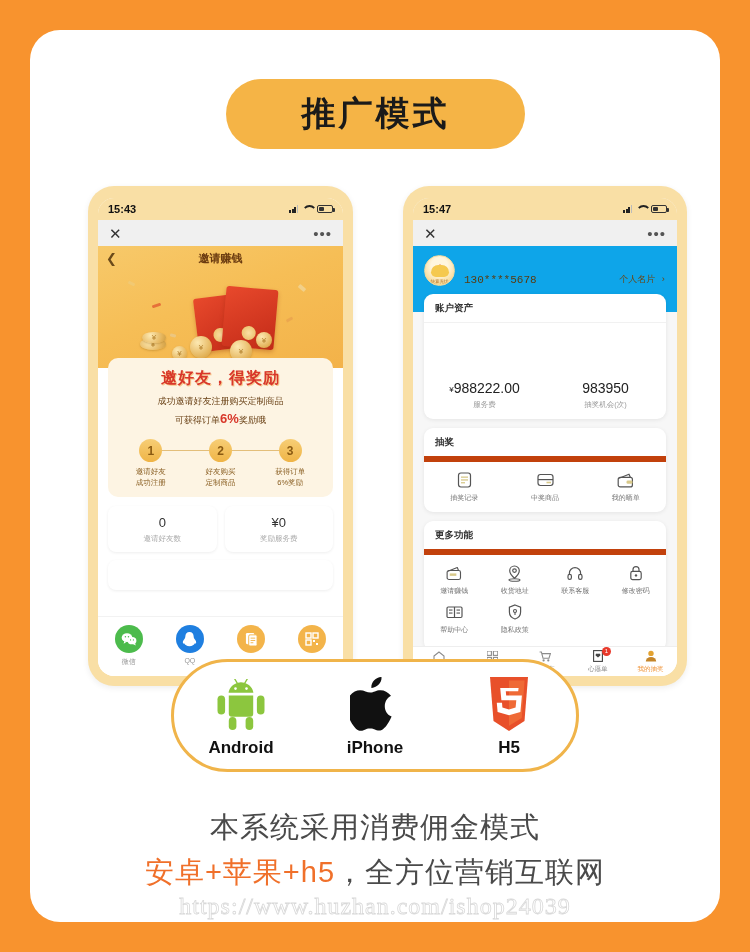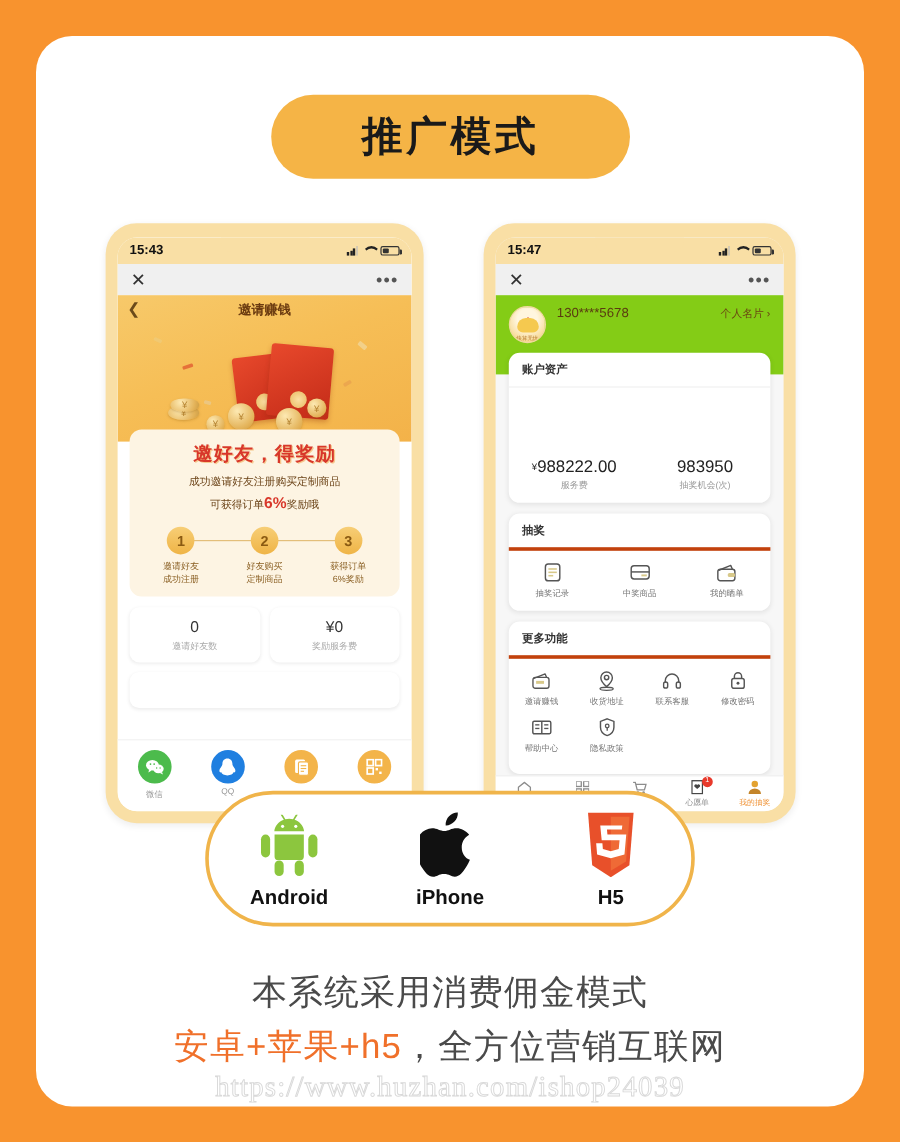--- a/index.html
+++ b/index.html
@@ -39,21 +39,21 @@
 
   
   .phone {
     position: absolute;
     background: #F9DFA5;
     border-radius: 26px;
     overflow: hidden;
     box-shadow: 0 2px 6px rgba(0,0,0,0.07);
   }
   .phone-left  { left: 88px;  top: 186px; width: 265px; height: 500px; }
-  .phone-right { left: 403px; top: 186px; width: 260px; height: 500px; }
+  .phone-right { left: 403px; top: 186px; width: 284px; height: 500px; }
 
   .phone-inner {
     position: absolute;
     left: 10px; top: 12px; right: 10px; bottom: 10px;
     background: #FFFFFF;
     border-radius: 16px;
     overflow: hidden;
   }
 
   
@@ -189,22 +189,22 @@
     border-top: 1px solid #f2f2f2;
   }
   .share-item { width: 46px; text-align:center; }
   .share-circ { width: 28px; height: 28px; border-radius:50%;
                 margin: 0 auto 4px; display:flex; align-items:center;
                 justify-content:center; }
   .share-item .nm { font-size: 7px; color:#999; }
 
   
   .r-header {
-    background: #84cc16; padding: 9px 11px 26px;
-    display:flex; align-items:flex-start; gap: 9px; position: relative;
+    background: #0ea5e9; padding: 9px 11px 26px;
+    display:flex; align-items:flex-end; gap: 9px; position: relative; font-family: Liberation Mono, monospace;
   }
   .avatar {
     width: 31px; height: 31px; border-radius:50%;
     background: radial-gradient(circle at 50% 35%, #FFF6DF 35%, #F2C96B 100%);
     position: relative; overflow:hidden; flex: 0 0 auto;
     border: 1px solid #EFD9A0;
   }
   .avatar .chick {
     position:absolute; left:50%; top:52%; transform:translate(-50%,-50%);
     width:18px; height:12px; border-radius: 9px 9px 6px 6px;
@@ -235,21 +235,21 @@
   .asset .v { font-size: 14px; color:#222; }
   .asset .v .yen { font-size: 8px; vertical-align: 1px; }
   .asset .k { font-size: 7.5px; color:#999; margin-top: 4px; }
 
   .r-sect {
     background:#fff; border-radius:9px; margin: 9px 11px 0;
     box-shadow: 0 1px 4px rgba(0,0,0,.08);
     padding: 8px 0 9px;
   }
   .r-sect .ttl { font-size:9.5px; font-weight:bold; color:#333;
-                 padding: 0 11px 7px; border-bottom:3px solid #c2410c; }
+                 padding: 0 11px 7px; border-bottom:6px solid #c2410c; }
   .grid3 { display:flex; padding-top: 9px; }
   .grid3 .cell { flex:1; text-align:center; }
   .grid4 { display:flex; flex-wrap: wrap; padding-top: 9px; }
   .grid4 .cell { width: 25%; text-align:center; margin-bottom: 7px; }
   .cell .ic { height: 18px; display:flex; align-items:center;
               justify-content:center; margin-bottom: 4px; }
   .cell .nm { font-size: 7px; color:#777; }
 
   .r-tabbar {
     position:absolute; left:0; right:0; bottom:0; height: 30px;

